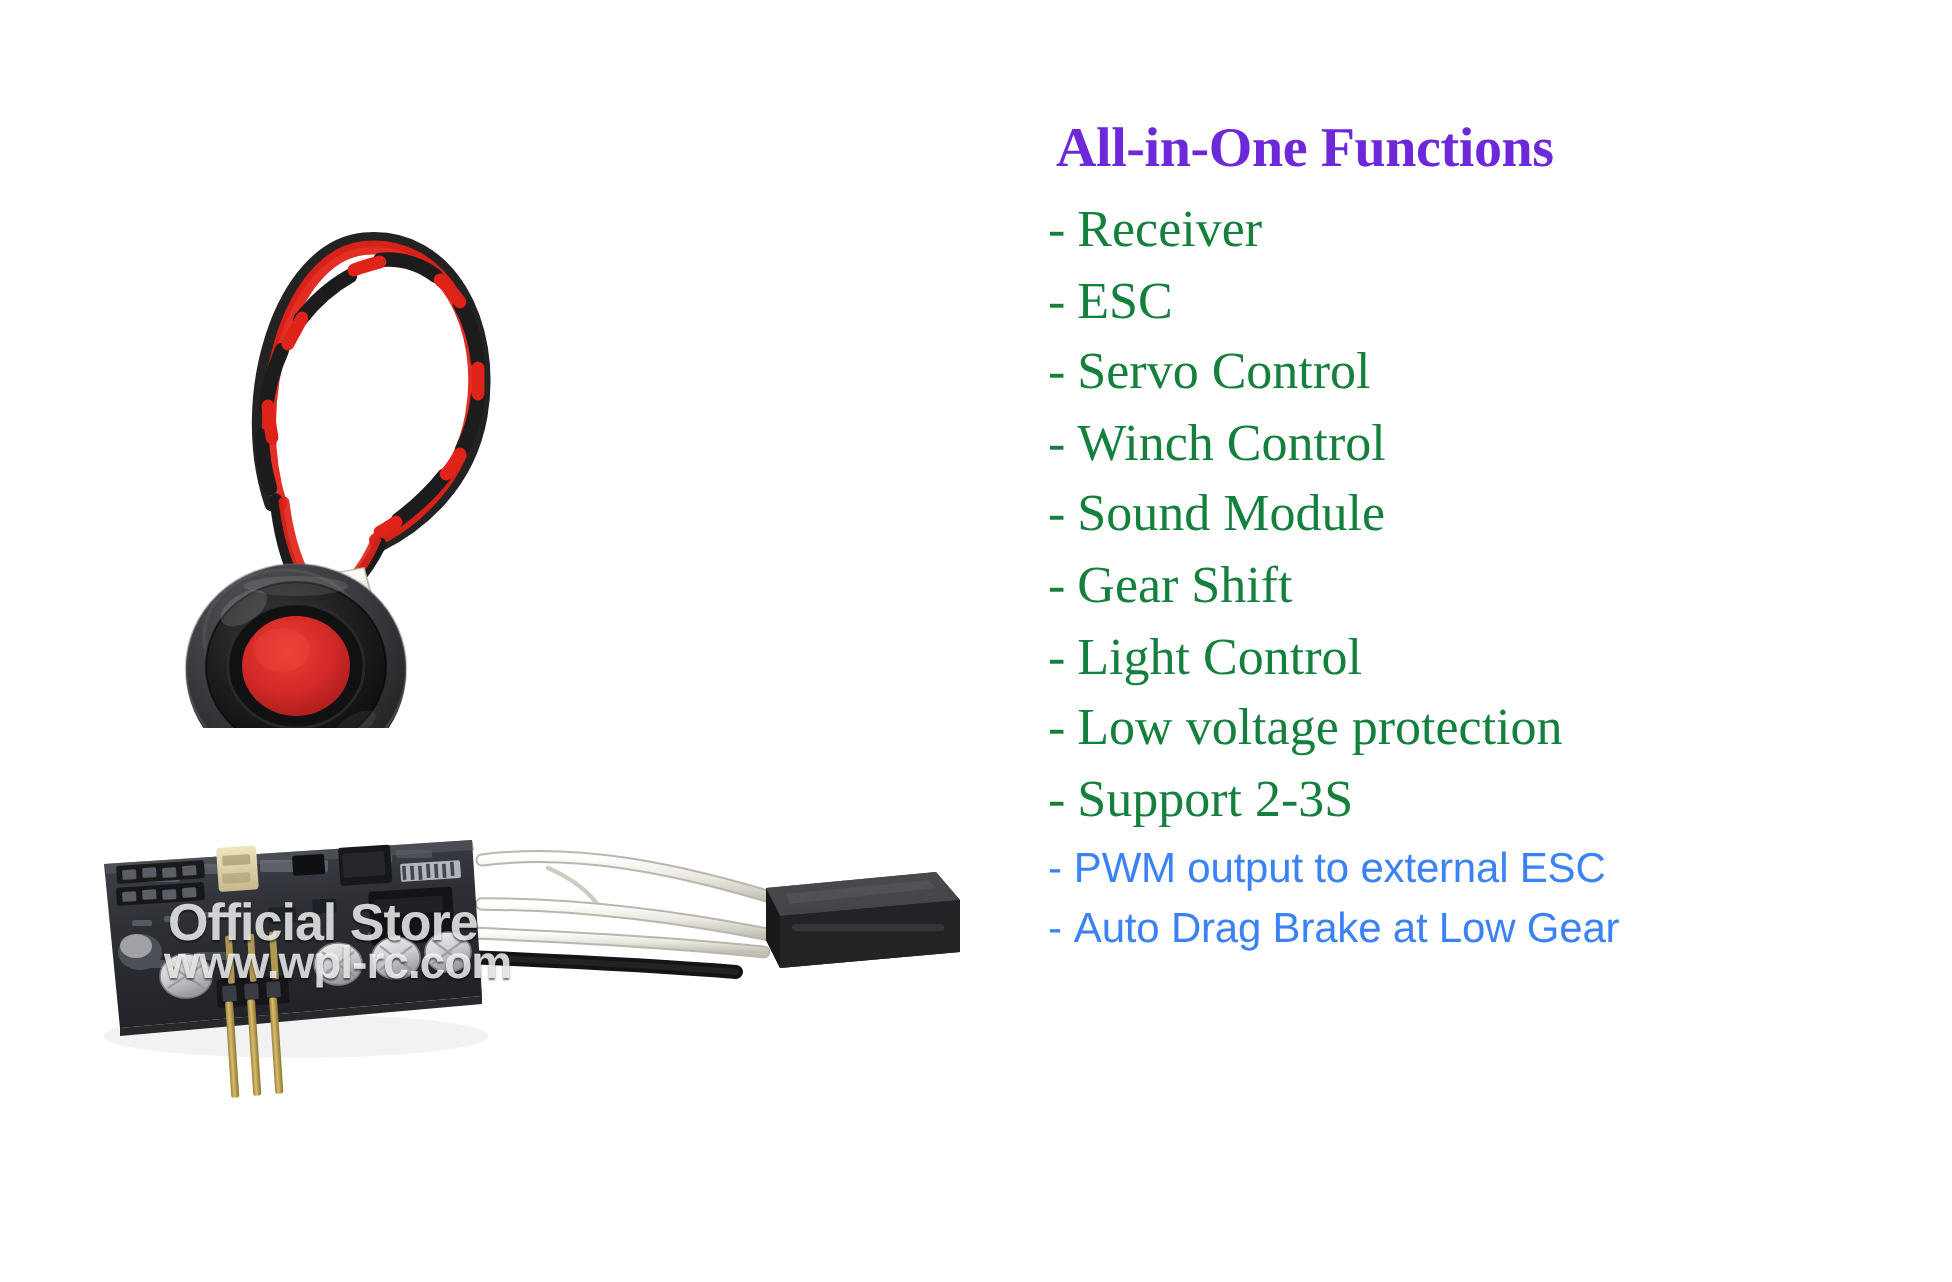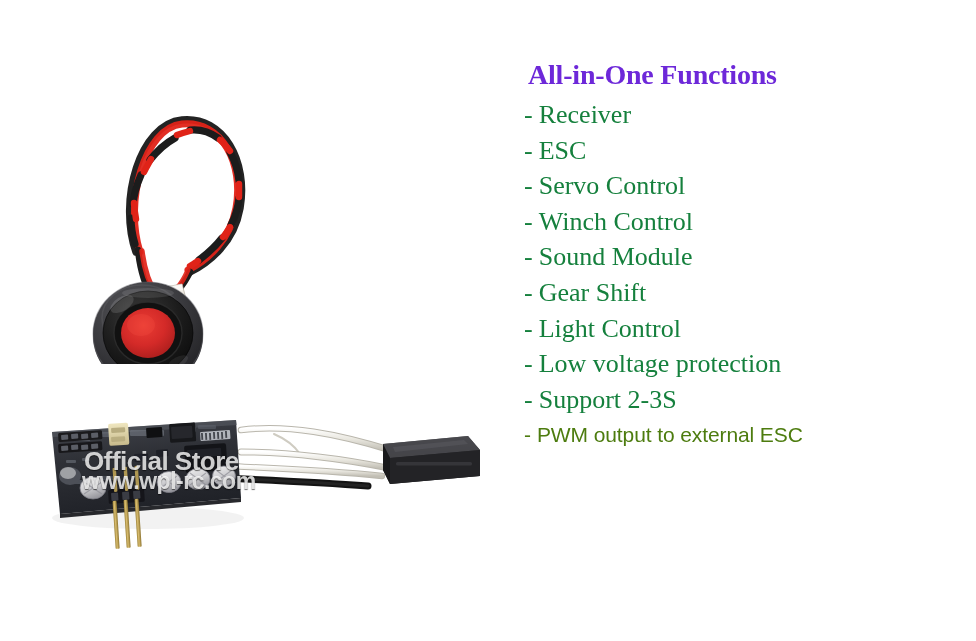--- a/index.html
+++ b/index.html
@@ -53,21 +53,21 @@
     font-size: 26px;
     line-height: 35.6px;
     color: #15803d;
     white-space: nowrap;
     padding-left: 6px;
   }
   .feature-item.alt-font {
     font-family: "Liberation Sans", sans-serif;
     font-size: 21px;
     line-height: 30px;
-    color: #4d7c0f;
+    color: #3b82f6;
     letter-spacing: -0.1px;
   }
   .feature-item.first-alt { margin-top: 3px; }
   .dash { display: inline-block; margin-right: 6px; }
 
   
   #speaker-assembly {
     position: absolute;
     left: 78px;
     top: 104px;
@@ -385,16 +385,17 @@
         <li class="feature-item"><span class="dash">-</span><span>Receiver</span></li>
         <li class="feature-item"><span class="dash">-</span><span>ESC</span></li>
         <li class="feature-item"><span class="dash">-</span><span>Servo Control</span></li>
         <li class="feature-item"><span class="dash">-</span><span>Winch Control</span></li>
         <li class="feature-item"><span class="dash">-</span><span>Sound Module</span></li>
         <li class="feature-item"><span class="dash">-</span><span>Gear Shift</span></li>
         <li class="feature-item"><span class="dash">-</span><span>Light Control</span></li>
         <li class="feature-item"><span class="dash">-</span><span>Low voltage protection</span></li>
         <li class="feature-item"><span class="dash">-</span><span>Support 2-3S</span></li>
         <li class="feature-item alt-font first-alt"><span class="dash">-</span><span>PWM output to external ESC</span></li>
+        <li class="feature-item alt-font"><span class="dash">-</span><span>Auto Drag Brake at Low Gear</span></li>
       </ul>
   </div>
 
 </div>
 
 </body></html>

